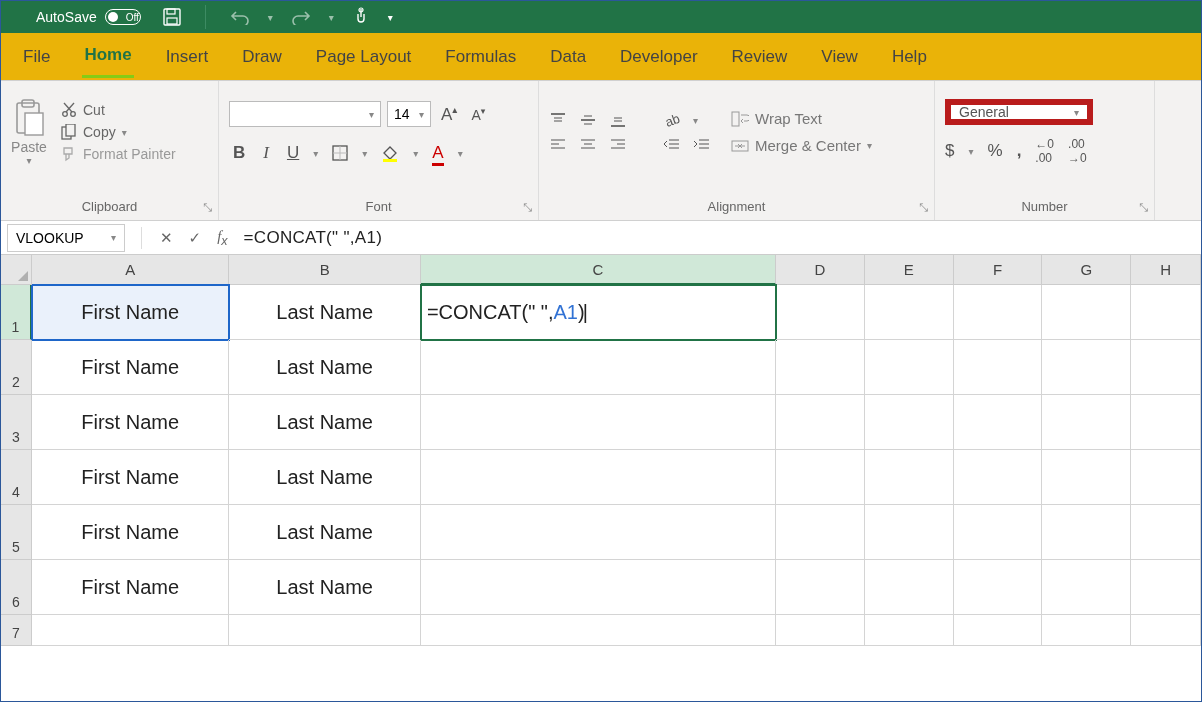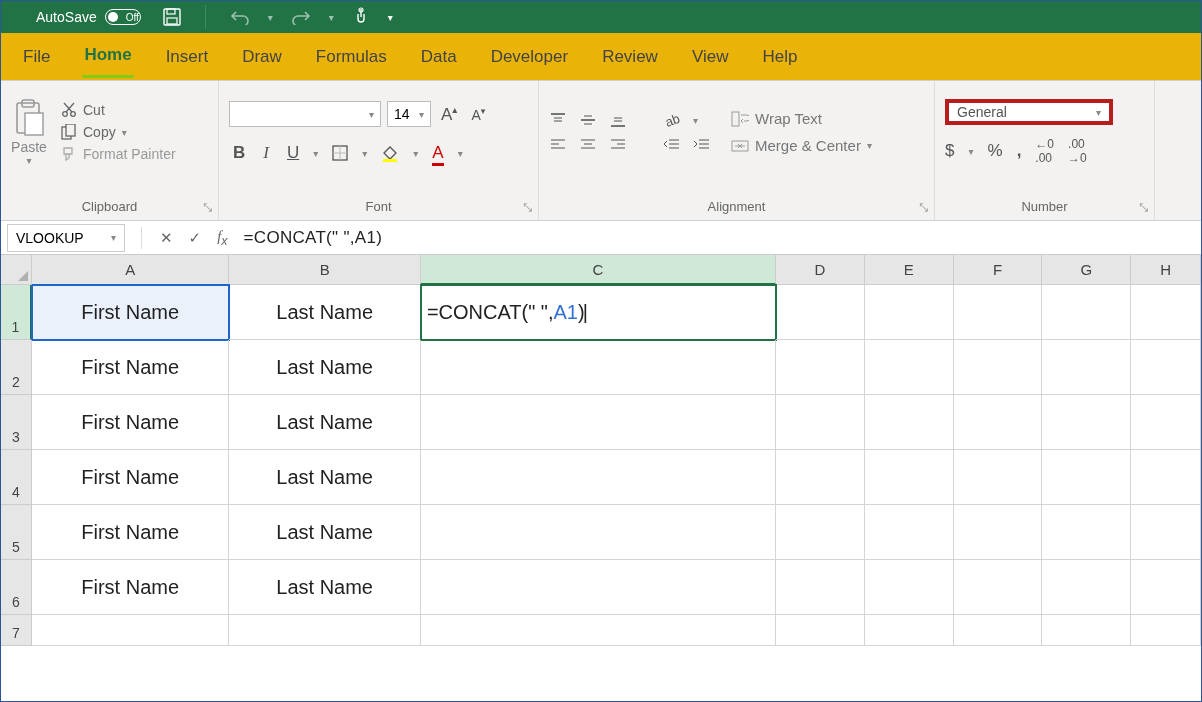--- a/index.html
+++ b/index.html
@@ -36,21 +36,21 @@
 .font-btn { color: #555; font-size: 17px; padding: 0 4px; }
 .font-row2 { display: flex; gap: 10px; align-items: center; }
 .font-stack { display:flex; flex-direction:column; }
 
 .align-block { display: flex; flex-direction: column; gap: 10px; }
 .align-row { display: flex; gap: 12px; align-items: center; color: #555; }
 .wrap-merge { display: flex; flex-direction: column; gap: 10px; margin-left: 14px; color: #777; font-size: 15px; }
 .wrap-merge .row { display:flex; align-items:center; gap:6px; }
 
 .number-block { display:flex; flex-direction:column; gap:12px; }
-.number-format-box { width: 168px; height: 26px; border: 4px solid #b91c1c; background: #fff; font-size: 14px; padding: 0 8px; display:flex; align-items:center; color:#555; justify-content:space-between;}
+.number-format-box { width: 148px; height: 26px; border: 6px solid #b91c1c; background: #fff; font-size: 14px; padding: 0 8px; display:flex; align-items:center; color:#555; justify-content:space-between;}
 .number-row { display:flex; gap:14px; align-items:center; color:#555; font-size:17px;}
 
 .formula-bar { height: 34px; display: flex; align-items: center; border-bottom: 1px solid #ccc; background: #fff; }
 .name-box { width: 118px; height: 28px; border: 1px solid #ccc; margin: 0 6px; display: flex; align-items: center; padding: 0 8px; font-size: 14px; justify-content: space-between; }
 .fb-divider { width: 1px; height: 22px; background: #ddd; margin: 0 10px; }
 .fb-btn { color: #666; padding: 0 8px; font-size: 15px; }
 .fb-input { flex: 1; font-size: 17px; padding: 0 8px; letter-spacing: 0.3px; color:#222; }
 
 .grid { display: flex; flex-direction: column; }
 .col-headers { display: flex; height: 30px; background: #e6e6e6; }
@@ -109,20 +109,21 @@
     </span>
     <span class="qat-item" style="font-size:10px;">▾</span>
   </div>
 </div>
 
 <div class="tab-strip" id="tabStrip">
     <div class="tab">File</div>
     <div class="tab active">Home</div>
     <div class="tab">Insert</div>
     <div class="tab">Draw</div>
+    <div class="tab">Page Layout</div>
     <div class="tab">Formulas</div>
     <div class="tab">Data</div>
     <div class="tab">Developer</div>
     <div class="tab">Review</div>
     <div class="tab">View</div>
     <div class="tab">Help</div>
   </div>
 
 <div class="ribbon">
 

